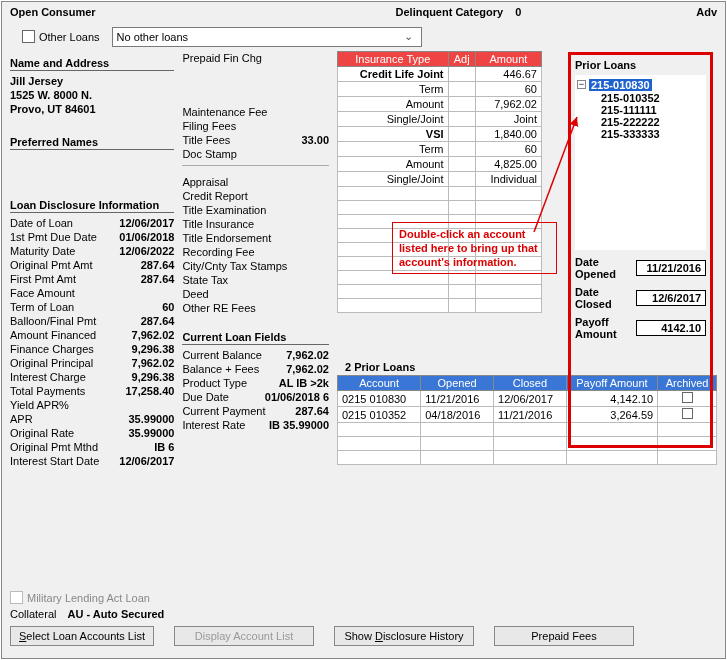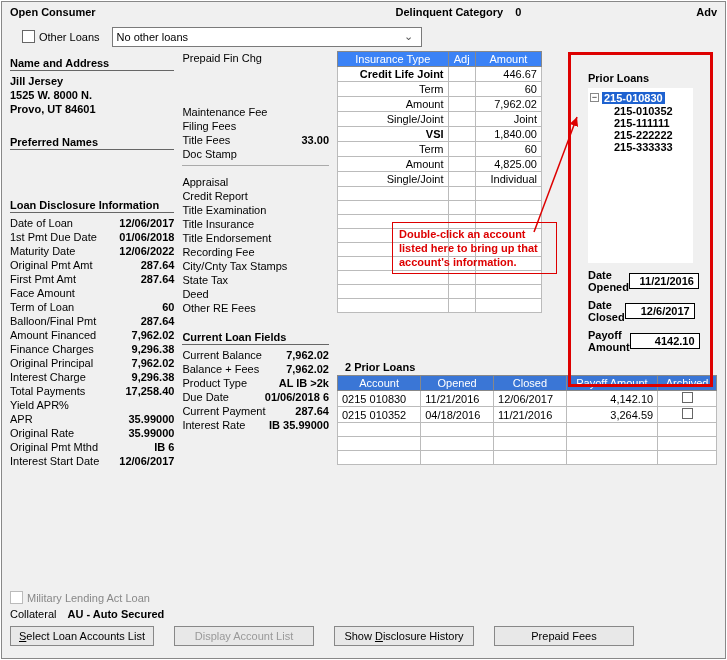--- a/index.html
+++ b/index.html
@@ -79,21 +79,21 @@
   .kv .v { font-weight: bold; text-align: right; }
   .name-block { font-weight: bold; line-height: 14px; margin-bottom:4px;}
   .mid-row { display:flex; justify-content:space-between; line-height:14px; }
   .mid-row .v { font-weight:bold; text-align:right; }
   .ins-table {
     border-collapse: collapse;
     width: 205px;
     font-size: 11px;
   }
   .ins-table th {
-    background: #3b82f6;
+    background: #ef4444;
     color: #fff;
     border: 1px solid #888;
     font-weight: normal;
     padding: 1px 3px;
     text-align: center;
   }
   .ins-table td {
     border: 1px solid #bbb;
     padding: 1px 4px;
     height: 15px;
@@ -101,22 +101,22 @@
   }
   .ins-table td.lbl-bold { font-weight: bold; text-align: right; }
   .ins-table td.r { text-align: right; }
   .ins-table tr.empty td { height: 14px; }
   .red-box {
     position: absolute;
     border: 3px solid #d00;
     top: 50px;
     right: 12px;
     width: 145px;
-    height: 335px;
-    padding: 17px;
+    height: 396px;
+    padding: 4px;
   }
   .red-box .pl-title { font-weight: bold; margin-bottom: 4px; }
   .tree {
     background: #fff;
     border: 0;
     height: 175px;
     padding: 2px;
     font-size: 11px;
   }
   .tree-line { display:flex; align-items:center; height:15px; }

